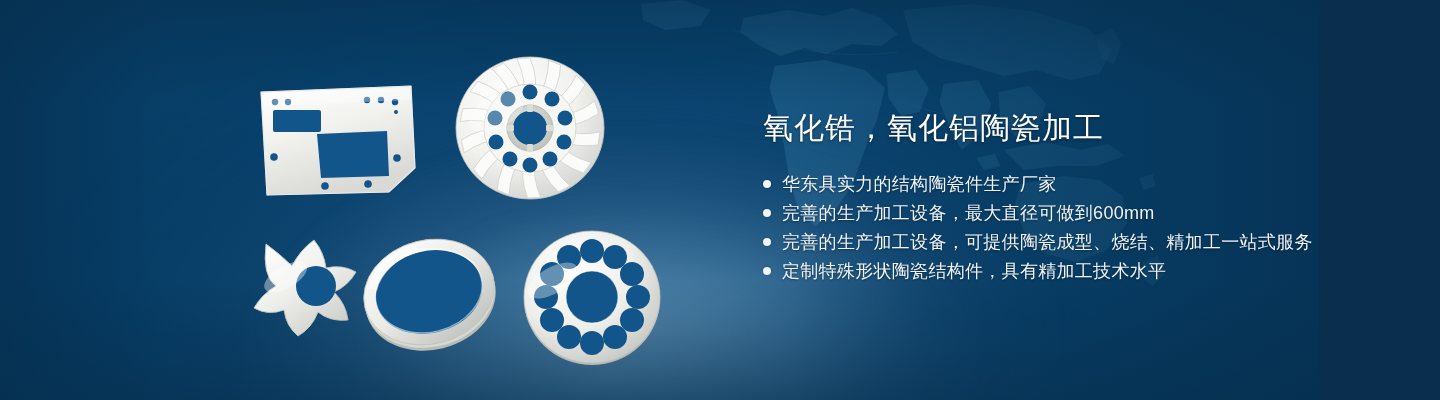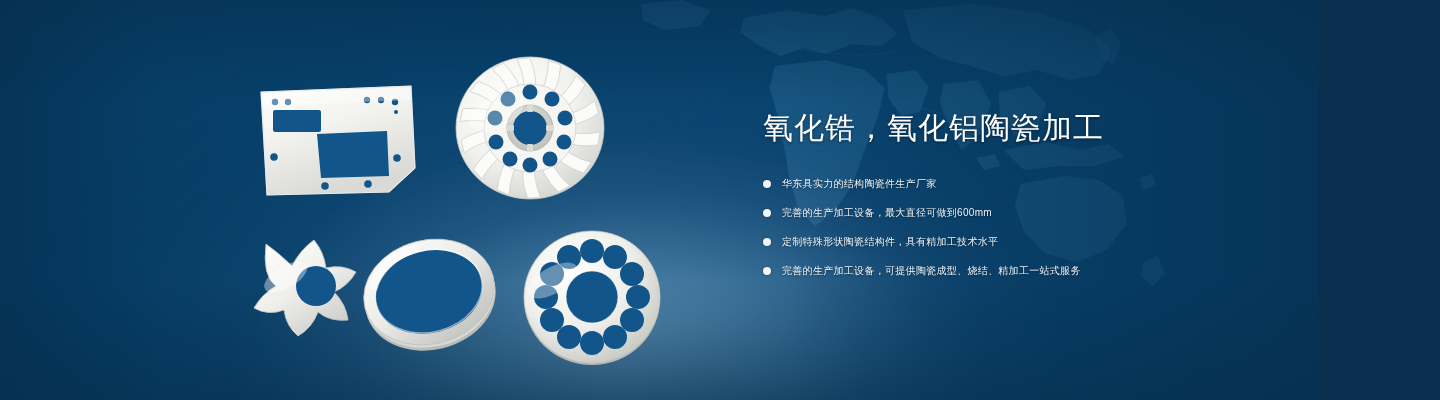--- a/index.html
+++ b/index.html
@@ -112,21 +112,21 @@
     flex: 0 0 auto;
     width: 8px;
     height: 8px;
     border-radius: 50%;
     background: #f2f4f6;
     margin-right: 11px;
     box-shadow: 0 0 2px rgba(0,0,0,0.35);
   }
   .bullet-text {
     color: #f0f4f7;
-    font-size: 10px;
+    font-size: 18px;
     line-height: 22px;
     letter-spacing: 0.3px;
     white-space: nowrap;
     text-shadow: 0 1px 2px rgba(0,0,0,0.40);
   }
 
   
   .parts { position: absolute; left: 0; top: 0; width: 740px; height: 400px; }
   .part { position: absolute; }
   .part svg { display: block; overflow: visible; }
@@ -373,22 +373,22 @@
       <li class="bullet">
         <span class="dot"></span>
         <span class="bullet-text">华东具实力的结构陶瓷件生产厂家</span>
       </li>
       <li class="bullet">
         <span class="dot"></span>
         <span class="bullet-text">完善的生产加工设备，最大直径可做到600mm</span>
       </li>
       <li class="bullet">
         <span class="dot"></span>
-        <span class="bullet-text">定制特殊形状陶瓷结构件，具有精加工技术水平</span>
+        <span class="bullet-text">完善的生产加工设备，可提供陶瓷成型、烧结、精加工一站式服务</span>
       </li>
       <li class="bullet">
         <span class="dot"></span>
-        <span class="bullet-text">完善的生产加工设备，可提供陶瓷成型、烧结、精加工一站式服务</span>
+        <span class="bullet-text">定制特殊形状陶瓷结构件，具有精加工技术水平</span>
       </li>
     </ul>
   </div>
 
 </div>
 
 </body></html>

